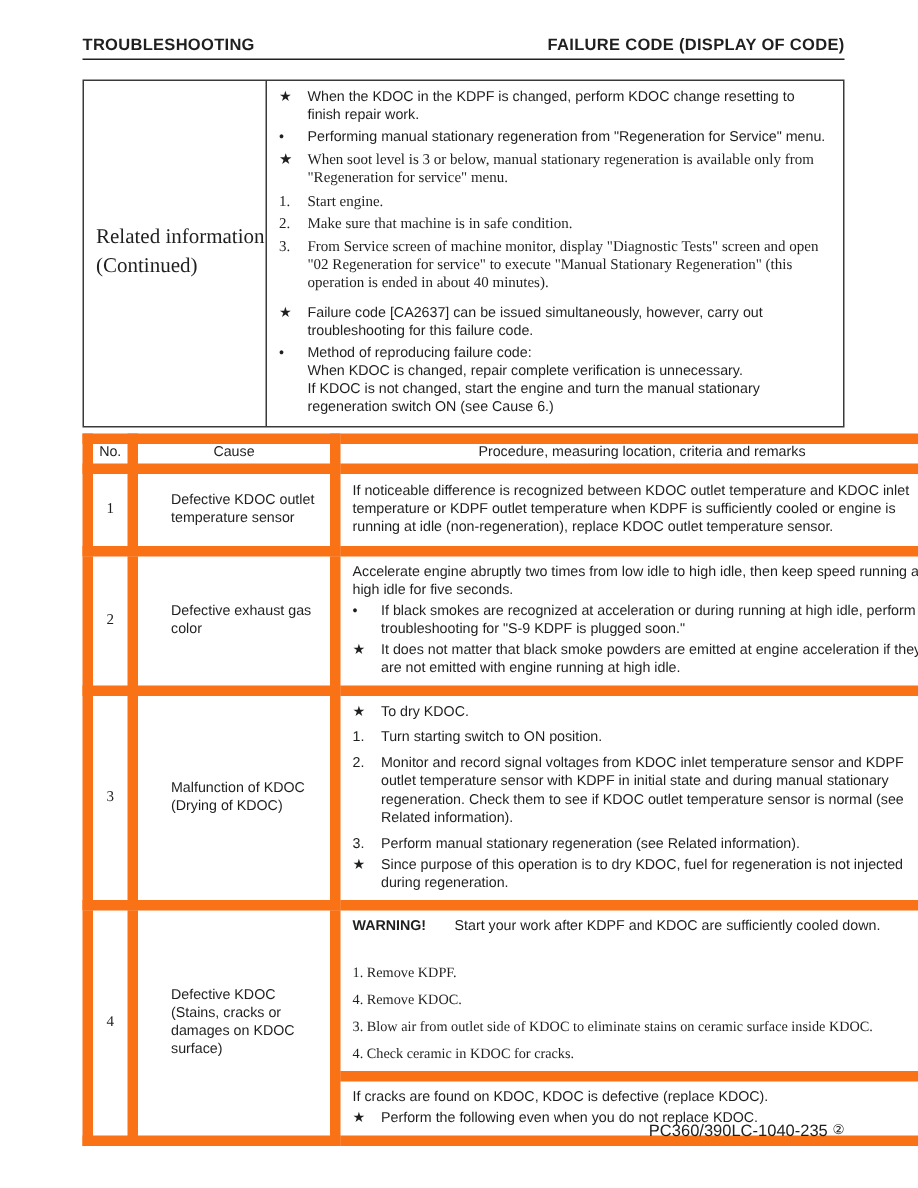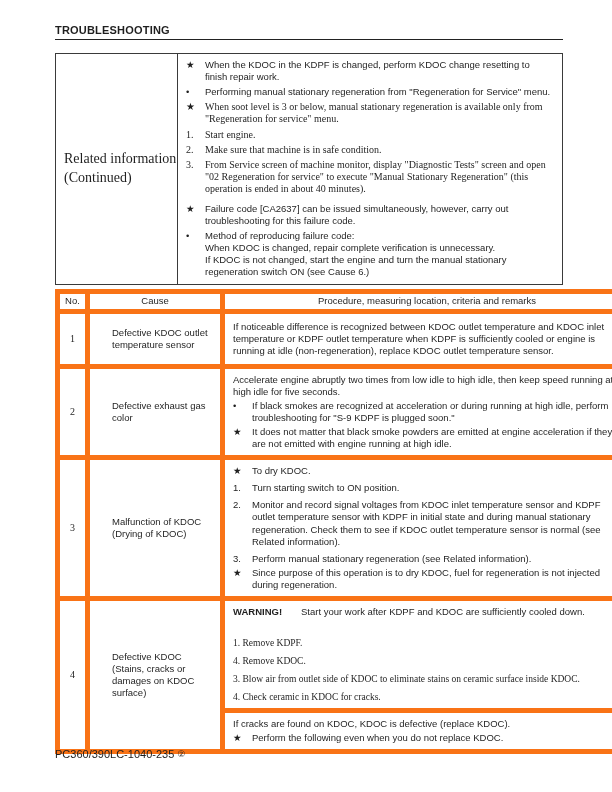--- a/index.html
+++ b/index.html
@@ -44,21 +44,21 @@
   .item.gap { margin-top:7px; }
 
   
   table.main {
     margin-top:4px;
     border-collapse:collapse;
     table-layout:fixed;
     width:508px;
     font-size:9.5px; line-height:1.27;
   }
-  table.main td, table.main th { border:5px solid #f97316; vertical-align:middle; }
+  table.main td, table.main th { border:7px solid #f97316; vertical-align:middle; }
   th.c-no  { width:30px; }
   th.c-cause { width:135px; }
   th.c-proc { width:409px; }
   table.main th {
     font-weight:normal; font-size:9.5px; text-align:center; height:20px;
   }
   td.no {
     text-align:center;
     font-family:"Liberation Serif", serif; font-size:10px;
   }
@@ -71,32 +71,33 @@
 
   
   .warnrow { display:flex; margin-bottom:19px; }
   .warnrow .wmk { flex:none; width:68px; font-weight:bold; }
   .step { margin-top:6px;font-family:Liberation Serif, serif; }
   .step:first-of-type { margin-top:0; }
 
   
   .footer {
     position:absolute; left:55px; top:748px; width:508px;
-    display:flex; justify-content:flex-start;
+    display:flex; justify-content:flex-end;
     font-size:11px;
   }
   .pgmark { font-size:9px; vertical-align:1px; }
 </style>
 </head>
 <body>
 
 <div class="page">
 
   <div class="hdr">
     <span>TROUBLESHOOTING</span>
+    <span>FAILURE CODE (DISPLAY OF CODE)</span>
   </div>
 
   <div class="ritable">
     <div class="ri-left">
       <span>Related information</span>
       <span>(Continued)</span>
     </div>
     <div class="ri-right">
       <div class="item">
         <span class="mk">★</span>

